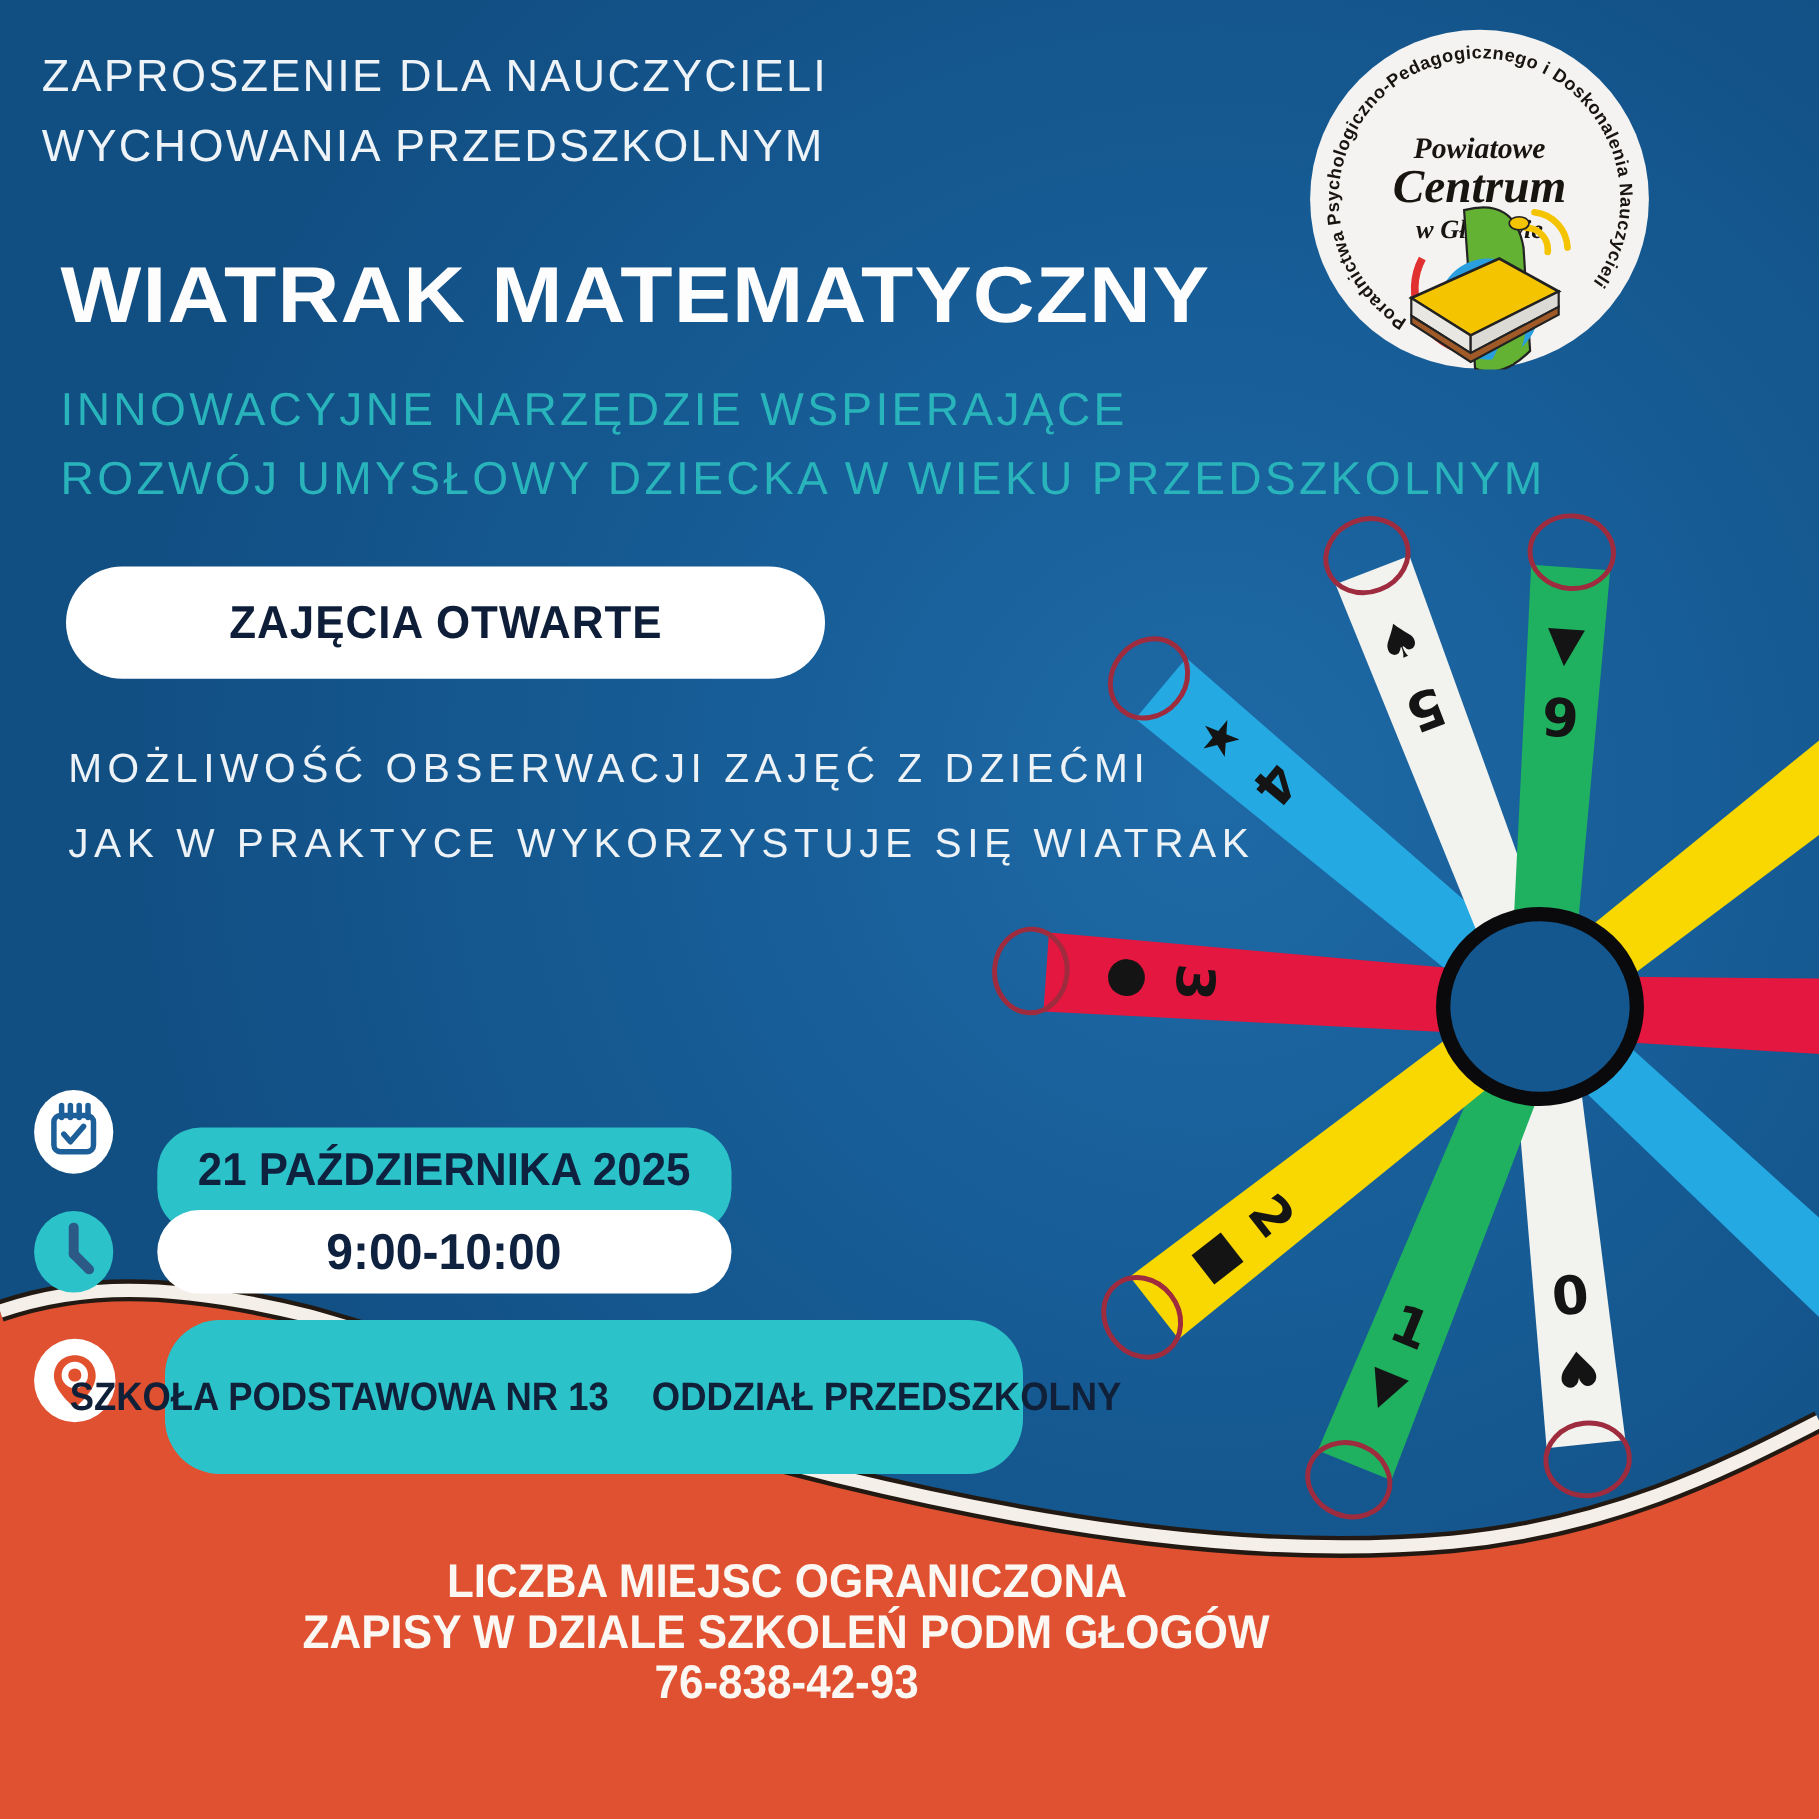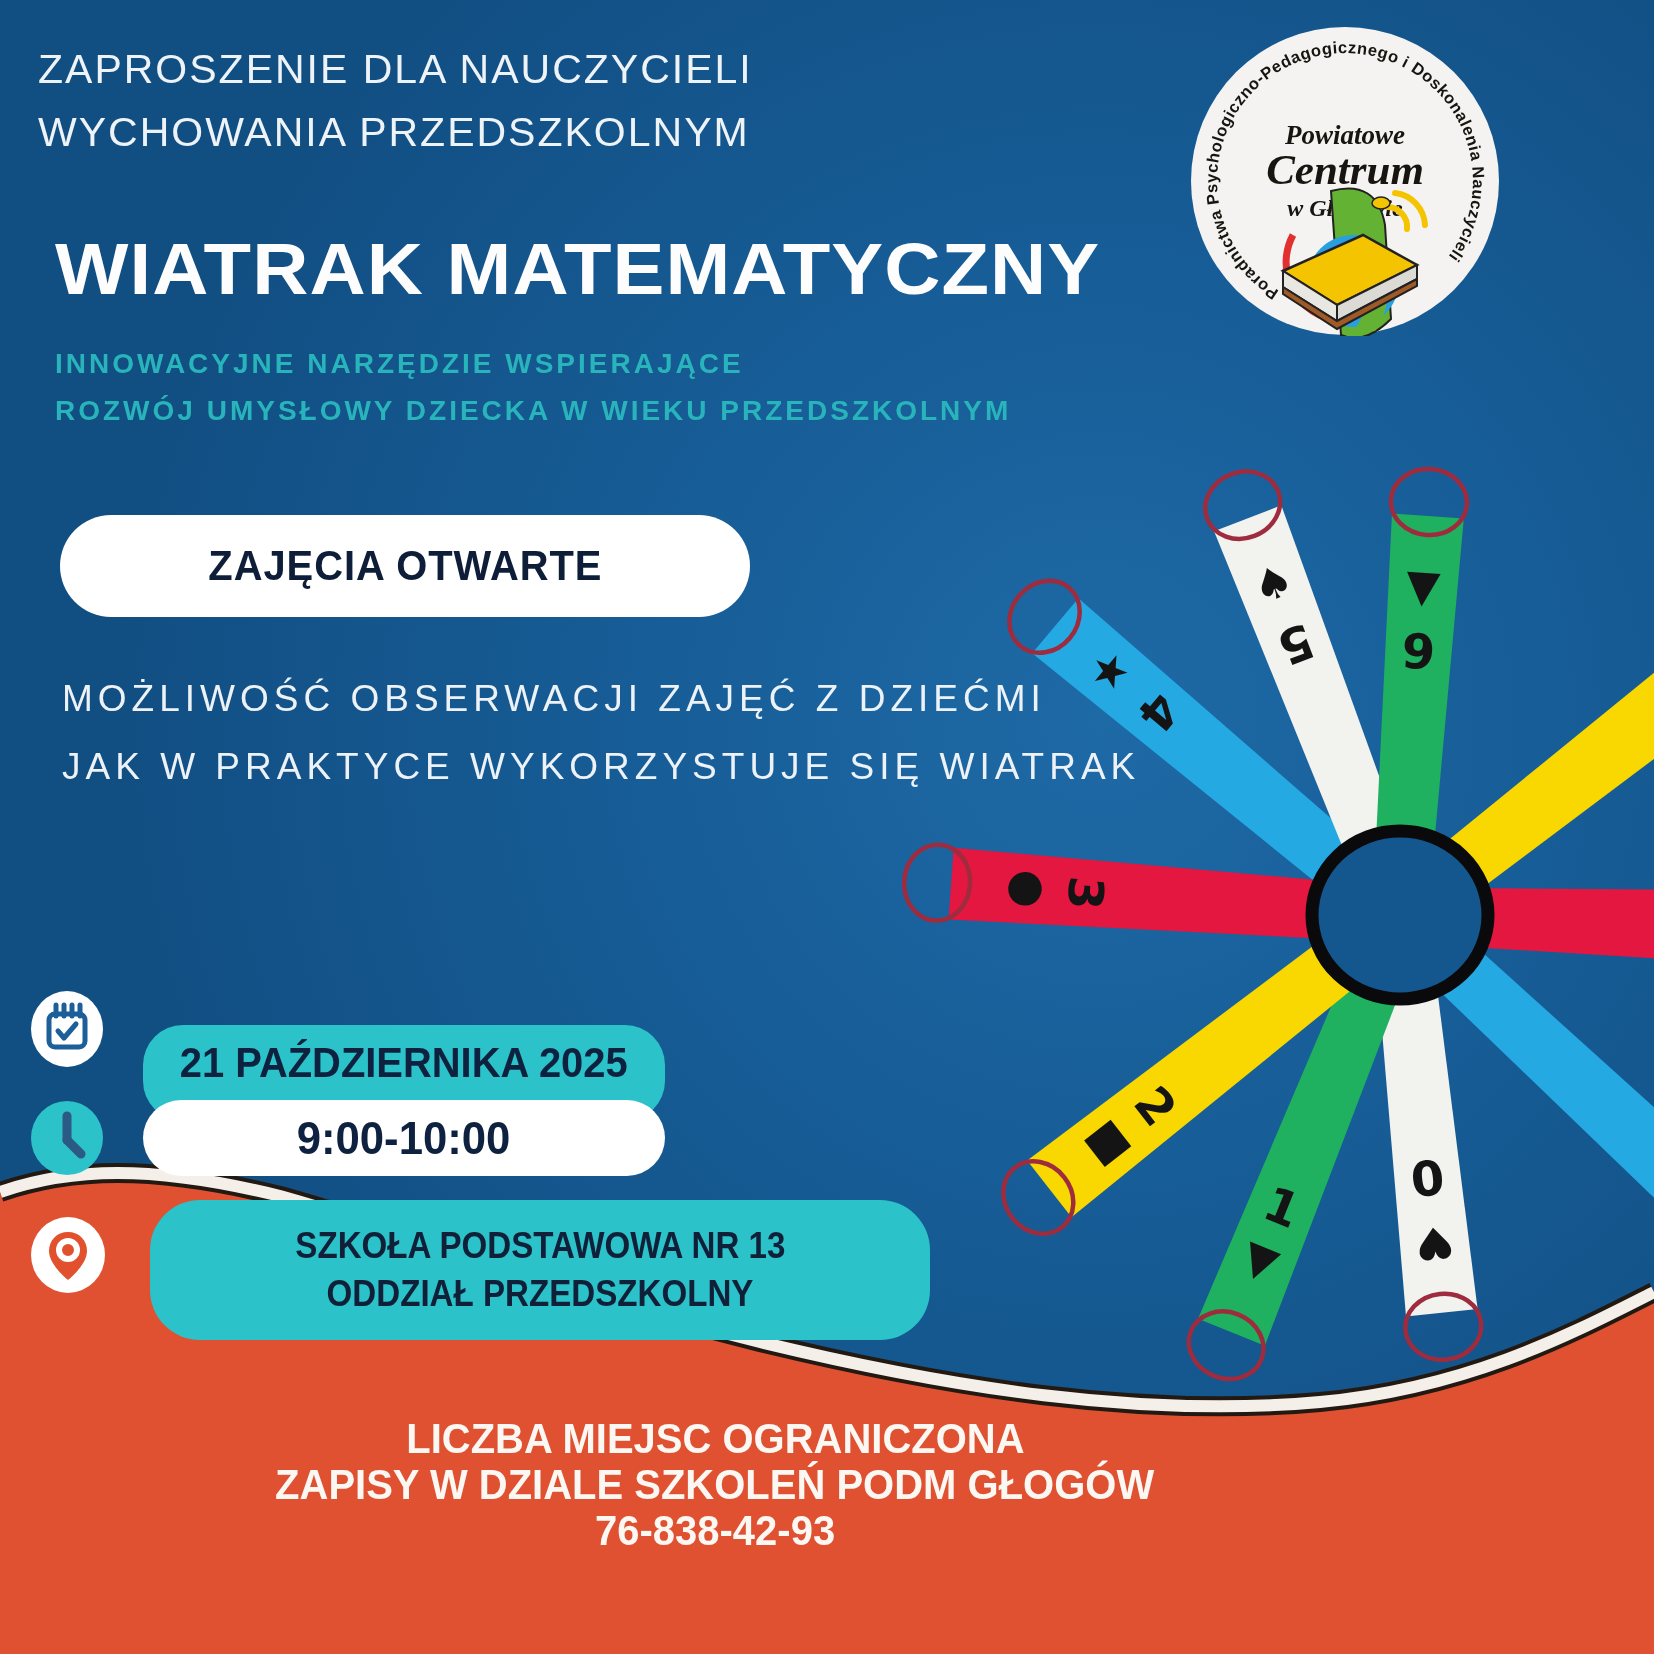--- a/index.html
+++ b/index.html
@@ -7,30 +7,30 @@
     position:relative; width:1654px; height:1654px; overflow:hidden;
     background:radial-gradient(circle 1000px at 1100px 720px, #1e6aa6 0%, #175d97 45%, #114e82 100%);
     font-family:"Liberation Sans", sans-serif;
   }
   .abs{position:absolute;}
   svg{display:block;}
   
   .header-line{color:#eef3f8; font-size:41px; letter-spacing:2px; font-weight:400; white-space:nowrap;}
   .main-title{color:#fdfdfe; font-size:72px; font-weight:bold; letter-spacing:1px; white-space:nowrap;
               transform:scaleX(1.08); transform-origin:left center;}
-  .subtitle-line{color:#29b4bc; font-size:28px; font-weight:bold; letter-spacing:3px; white-space:nowrap;}
+  .subtitle-line{color:#29b4bc; font-size:42px; font-weight:normal; letter-spacing:3px; white-space:nowrap;}
   .badge-pill{background:#ffffff; border-radius:51px; text-align:center;}
   .badge-pill .txt{display:inline-block; transform:scaleX(0.95); color:#0e1e38; font-size:42px; font-weight:bold;
                    letter-spacing:1px; line-height:102px; white-space:nowrap;}
   .body-line{color:#edf2f7; font-size:37px; letter-spacing:5px; font-weight:400; white-space:nowrap;}
   .pill{border-radius:40px; text-align:center;}
   .pill-teal{background:#2cc2c9;}
   .pill-white{background:#ffffff;}
   .pill .txt{display:inline-block; transform:scaleX(0.95); color:#0e2240; font-weight:bold; white-space:nowrap;}
-  .loc-pill{background:#2cc2c9; border-radius:50px; display:flex; flex-direction:column; justify-content:center; align-items:center;}
+  .loc-pill{background:#2cc2c9; border-radius:50px; display:flex; justify-content:center; align-items:center;}
   .loc-line{color:#102038; font-size:36px; font-weight:bold; line-height:48px; white-space:nowrap;
             display:inline-block; transform:scaleX(0.92);}
   .addr-line{color:#13203a; font-size:40px; font-weight:bold; text-align:center; white-space:nowrap;}
   .addr-line .txt{display:inline-block; transform:scaleX(0.92);}
   .footer-line{color:#fbf7f3; font-size:43px; font-weight:bold; text-align:center; white-space:nowrap;}
   .footer-line .txt{display:inline-block; transform:scaleX(0.93);}
 </style>
 </head>
 <body>
 

